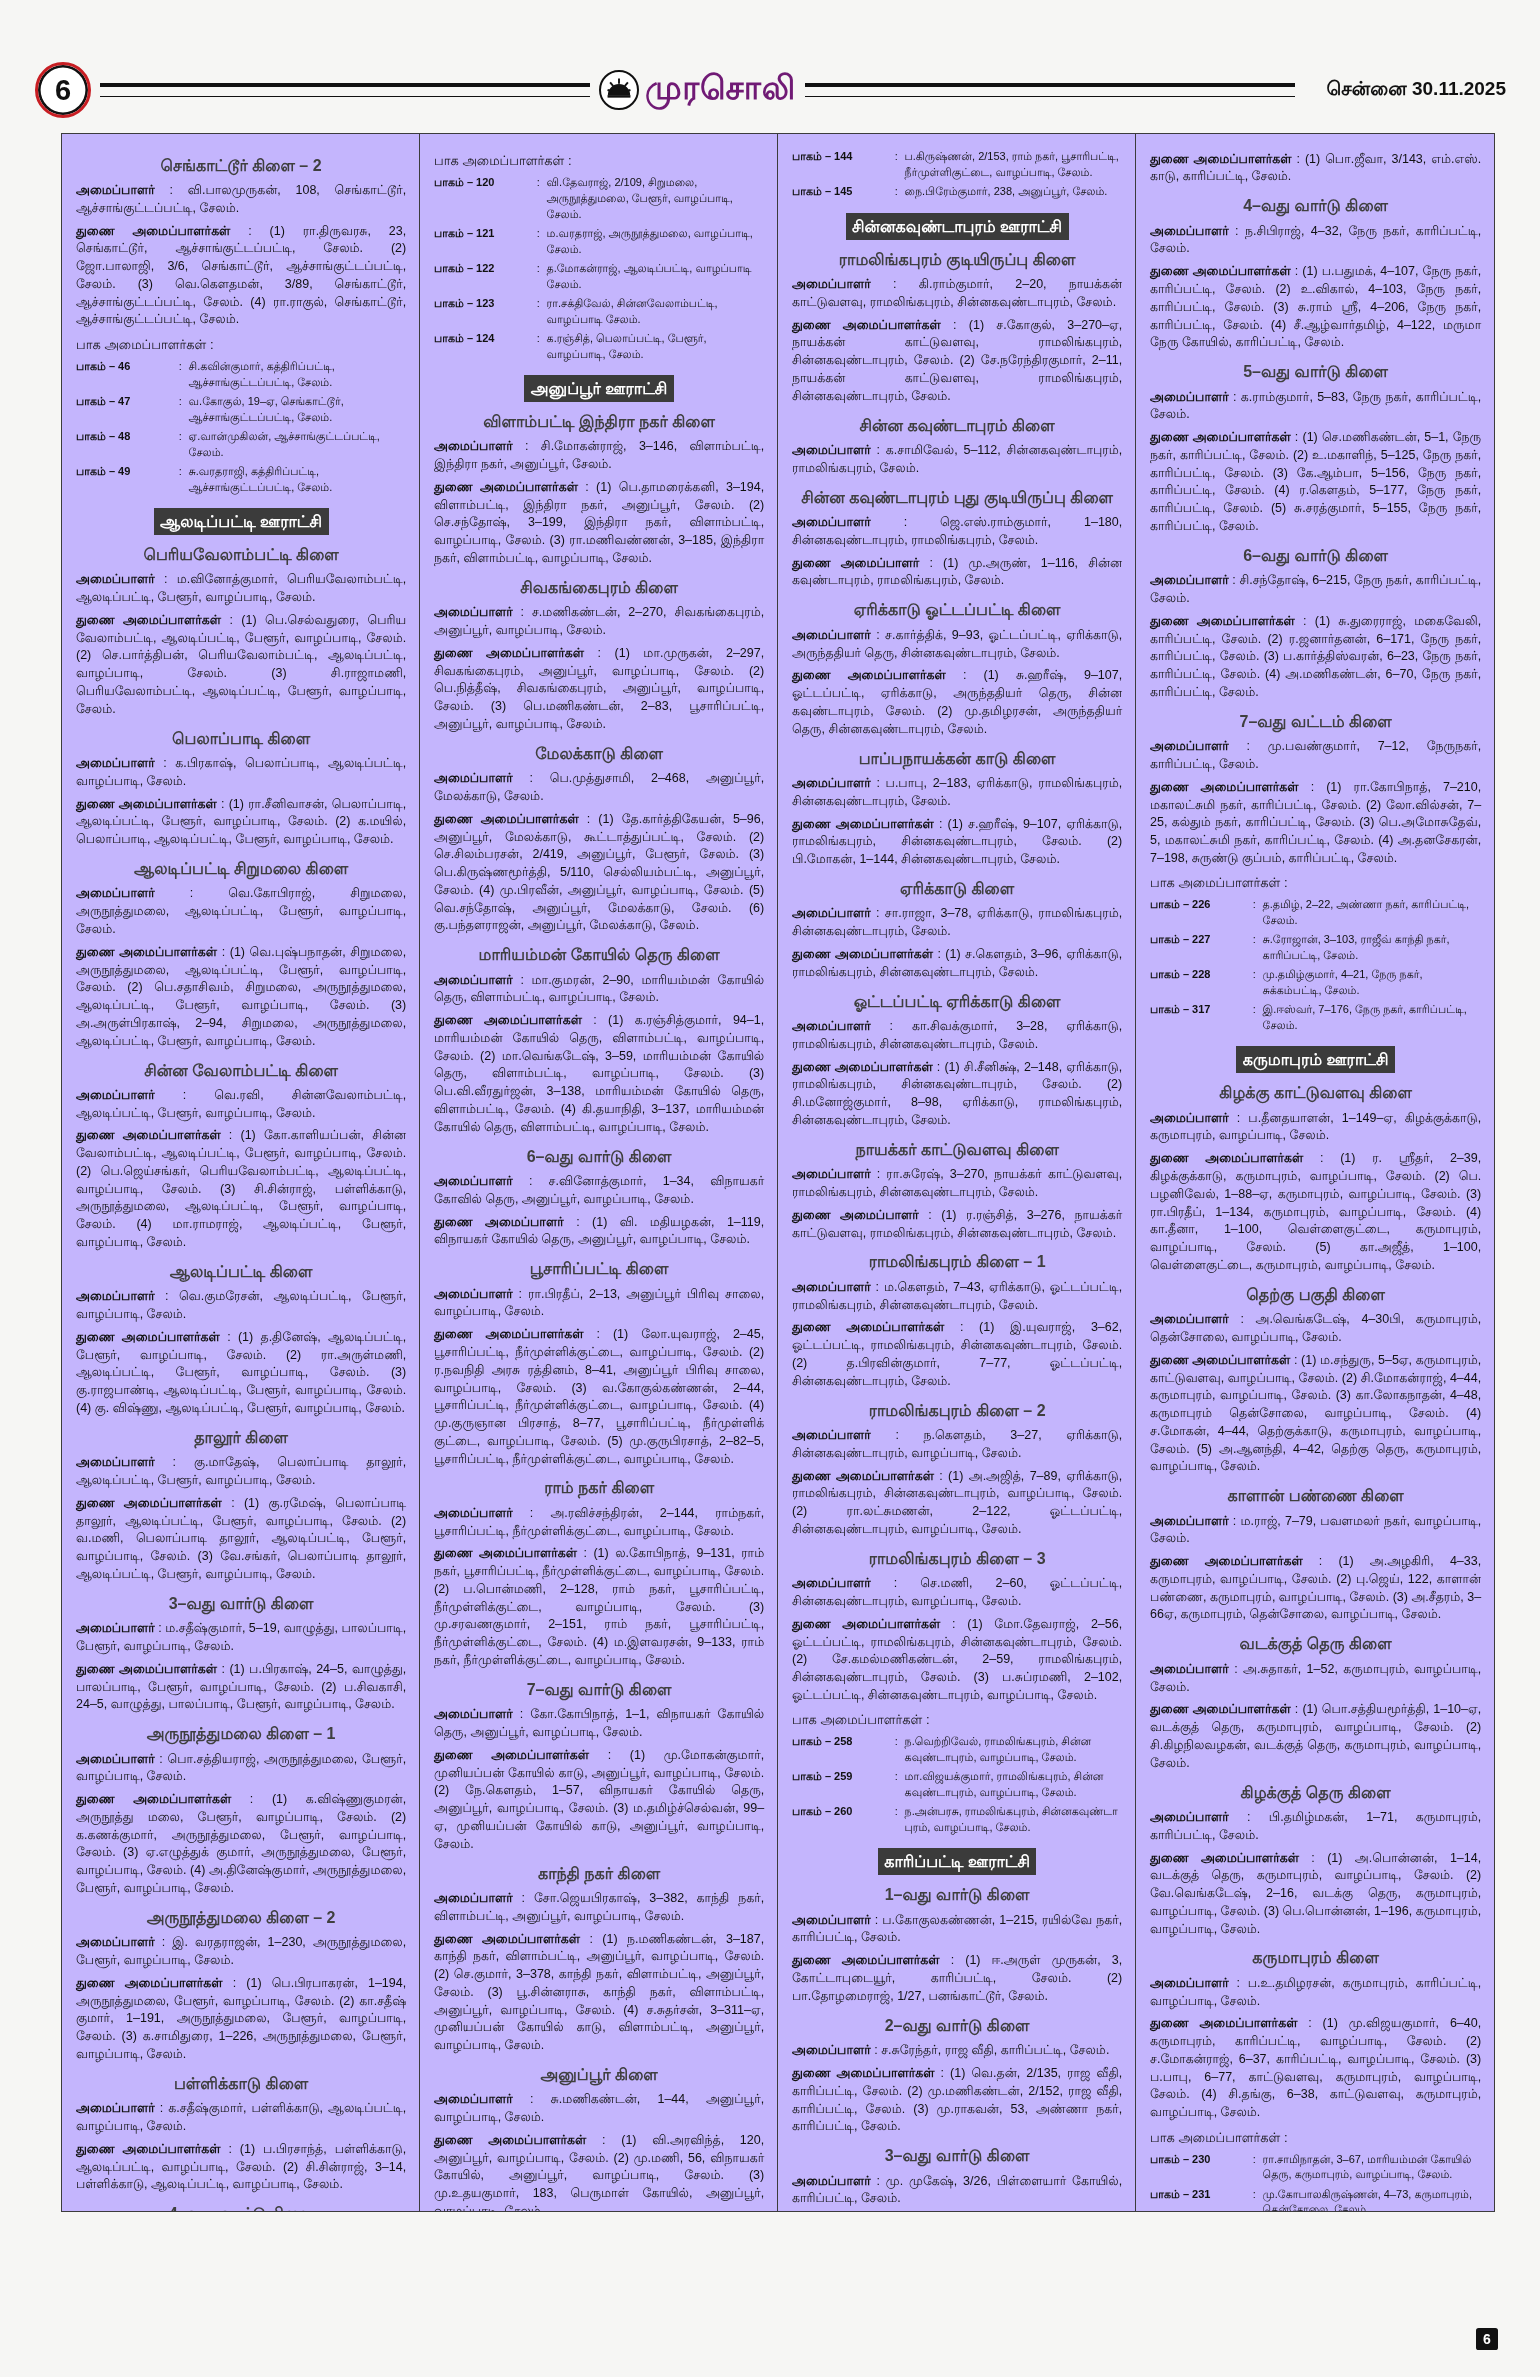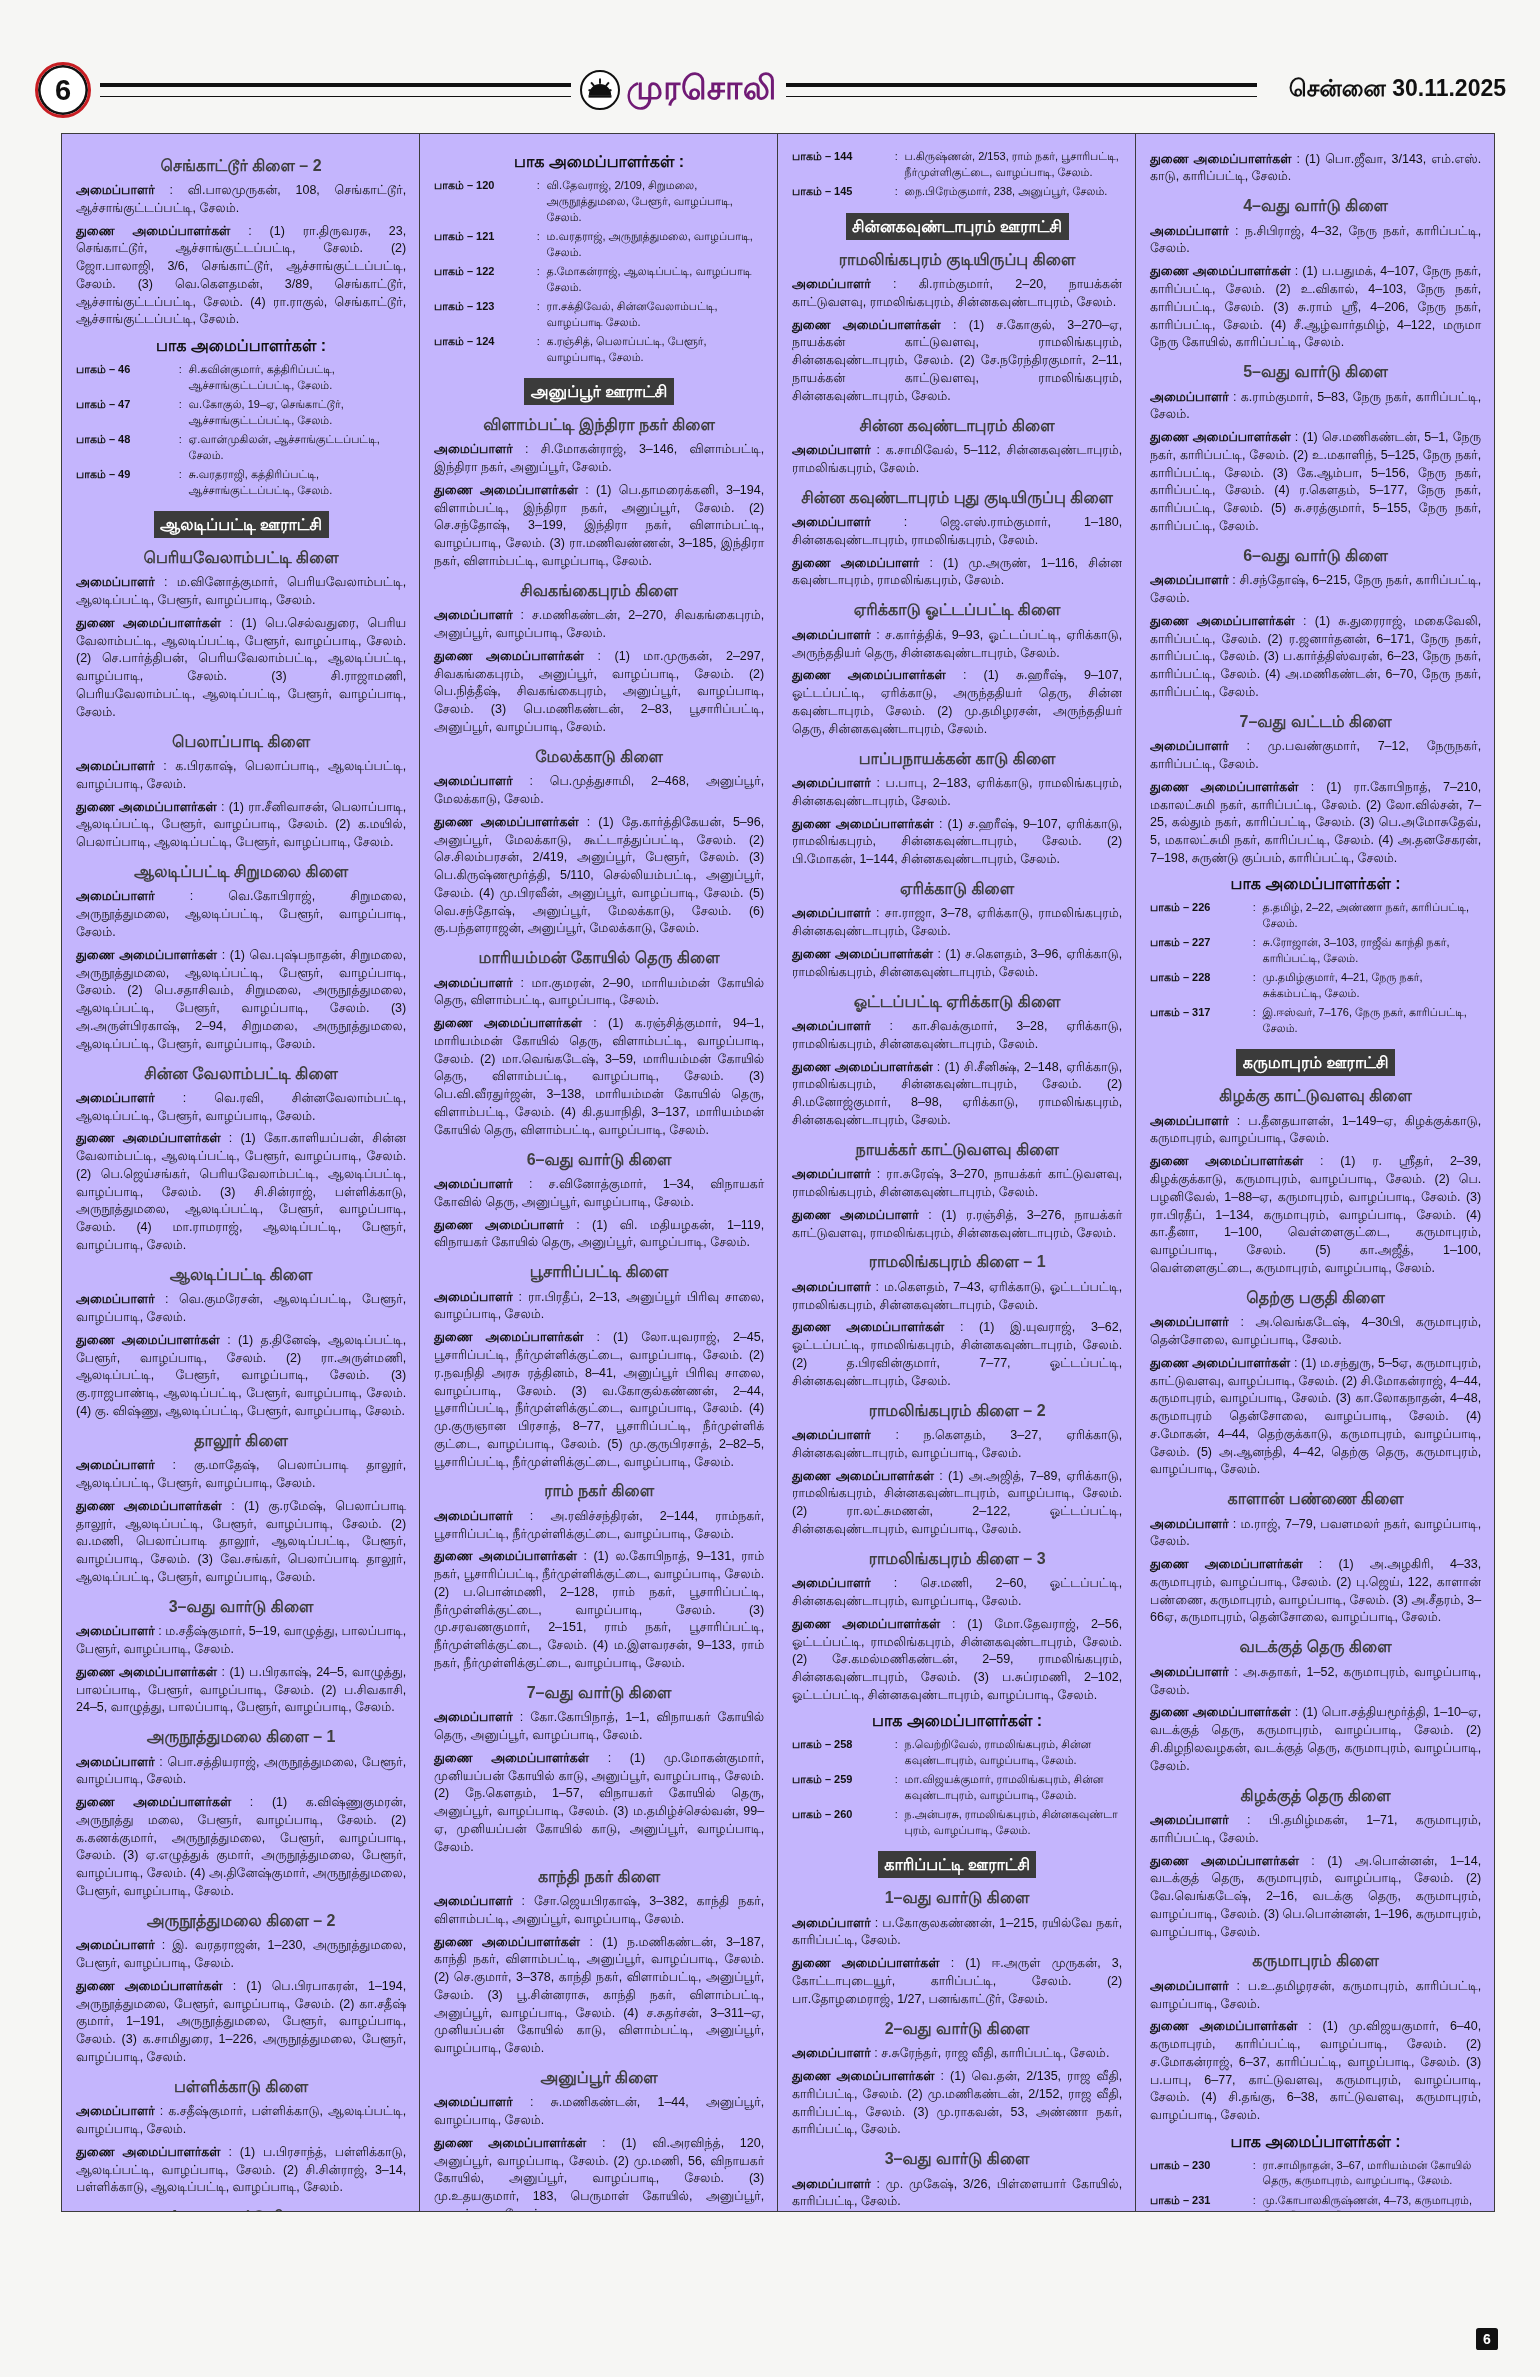--- a/index.html
+++ b/index.html
@@ -5,31 +5,31 @@
   html,body{margin:0;padding:0;background:#e9e9e7;}
   #page{position:relative;width:1541px;height:2377px;background:#f6f6f4;font-family:"Liberation Sans",sans-serif;color:#111;overflow:hidden;}
   
   #hdr{position:absolute;top:55px;left:35px;right:35px;height:70px;display:flex;align-items:center;}
   #pgcircle{width:50px;height:50px;border-radius:50%;border:3.8px solid #c81e23;background:#fff;display:flex;align-items:center;justify-content:center;box-shadow:0 0 0 2.6px #111 inset;flex:0 0 auto;}
   #pgcircle span{font-size:29px;font-weight:bold;color:#111;}
   .hrule{flex:1 1 auto;height:9px;border-top:4.5px solid #111;border-bottom:1.9px solid #111;margin:0 9px;}
   #masthead{display:flex;align-items:center;gap:6.4px;flex:0 0 auto;}
   #sun{width:36px;height:36px;border-radius:50%;border:2.6px solid #111;background:#fff;display:flex;align-items:center;justify-content:center;}
   #masthead .mh{font-size:33px;font-weight:bold;color:#701a75;letter-spacing:0.6px;}
-  #dateline{font-size:23px;font-weight:bold;color:#111;white-space:nowrap;flex:0 0 auto;margin-left:23px;}
+  #dateline{font-size:19px;font-weight:bold;color:#111;white-space:nowrap;flex:0 0 auto;margin-left:23px;}
   
   #frame{position:absolute;top:133px;left:61px;width:1434px;height:2079px;border:1.9px solid #3c3c3c;background:#c4b5fd;box-sizing:border-box;display:grid;grid-template-columns:1fr 1fr 1fr 1fr;}
   .col{padding:11.5px 12.8px 6.4px 14px;overflow:hidden;box-sizing:border-box;}
   .col:not(:last-child){border-right:1.3px solid #3c3c3c;}
   
   .sec{font-size:16px;font-weight:bold;color:#3f3f3f;text-align:center;margin:10.2px 0 6.4px 0;line-height:1.25;}
   .hl{background:#3b3b3b;color:#fff;font-size:16px;font-weight:bold;text-align:left;margin:12.8px auto 5.1px auto;padding:3.8px 6.4px;width:fit-content;max-width:95%;line-height:1.2;}
   .pp{font-size:12.5px;line-height:1.42;text-align:justify;margin:5.1px 0;}
   .pp b{font-weight:bold;}
-  .cb{font-size:16px;font-weight:bold;text-align:center;margin:7.7px 0 5.1px 0;}
+  .cb{font-size:13px;font-weight:normal;text-align:left;margin:7.7px 0 5.1px 0;}
   .part{font-size:11px;line-height:1.42;margin:3.8px 0;display:flex;}
   .part .pn{flex:0 0 96px;font-weight:bold;white-space:nowrap;}
   .part .pc{flex:0 0 16.6px;text-align:center;}
   .part .pt{flex:1 1 auto;text-align:left;}
   
   #ftpg{position:absolute;right:43px;bottom:27px;width:22px;height:22px;background:#111;color:#fff;font-size:14px;font-weight:bold;display:flex;align-items:center;justify-content:center;border-radius:2.6px;}
 </style>
 </head>
 <body>
 

